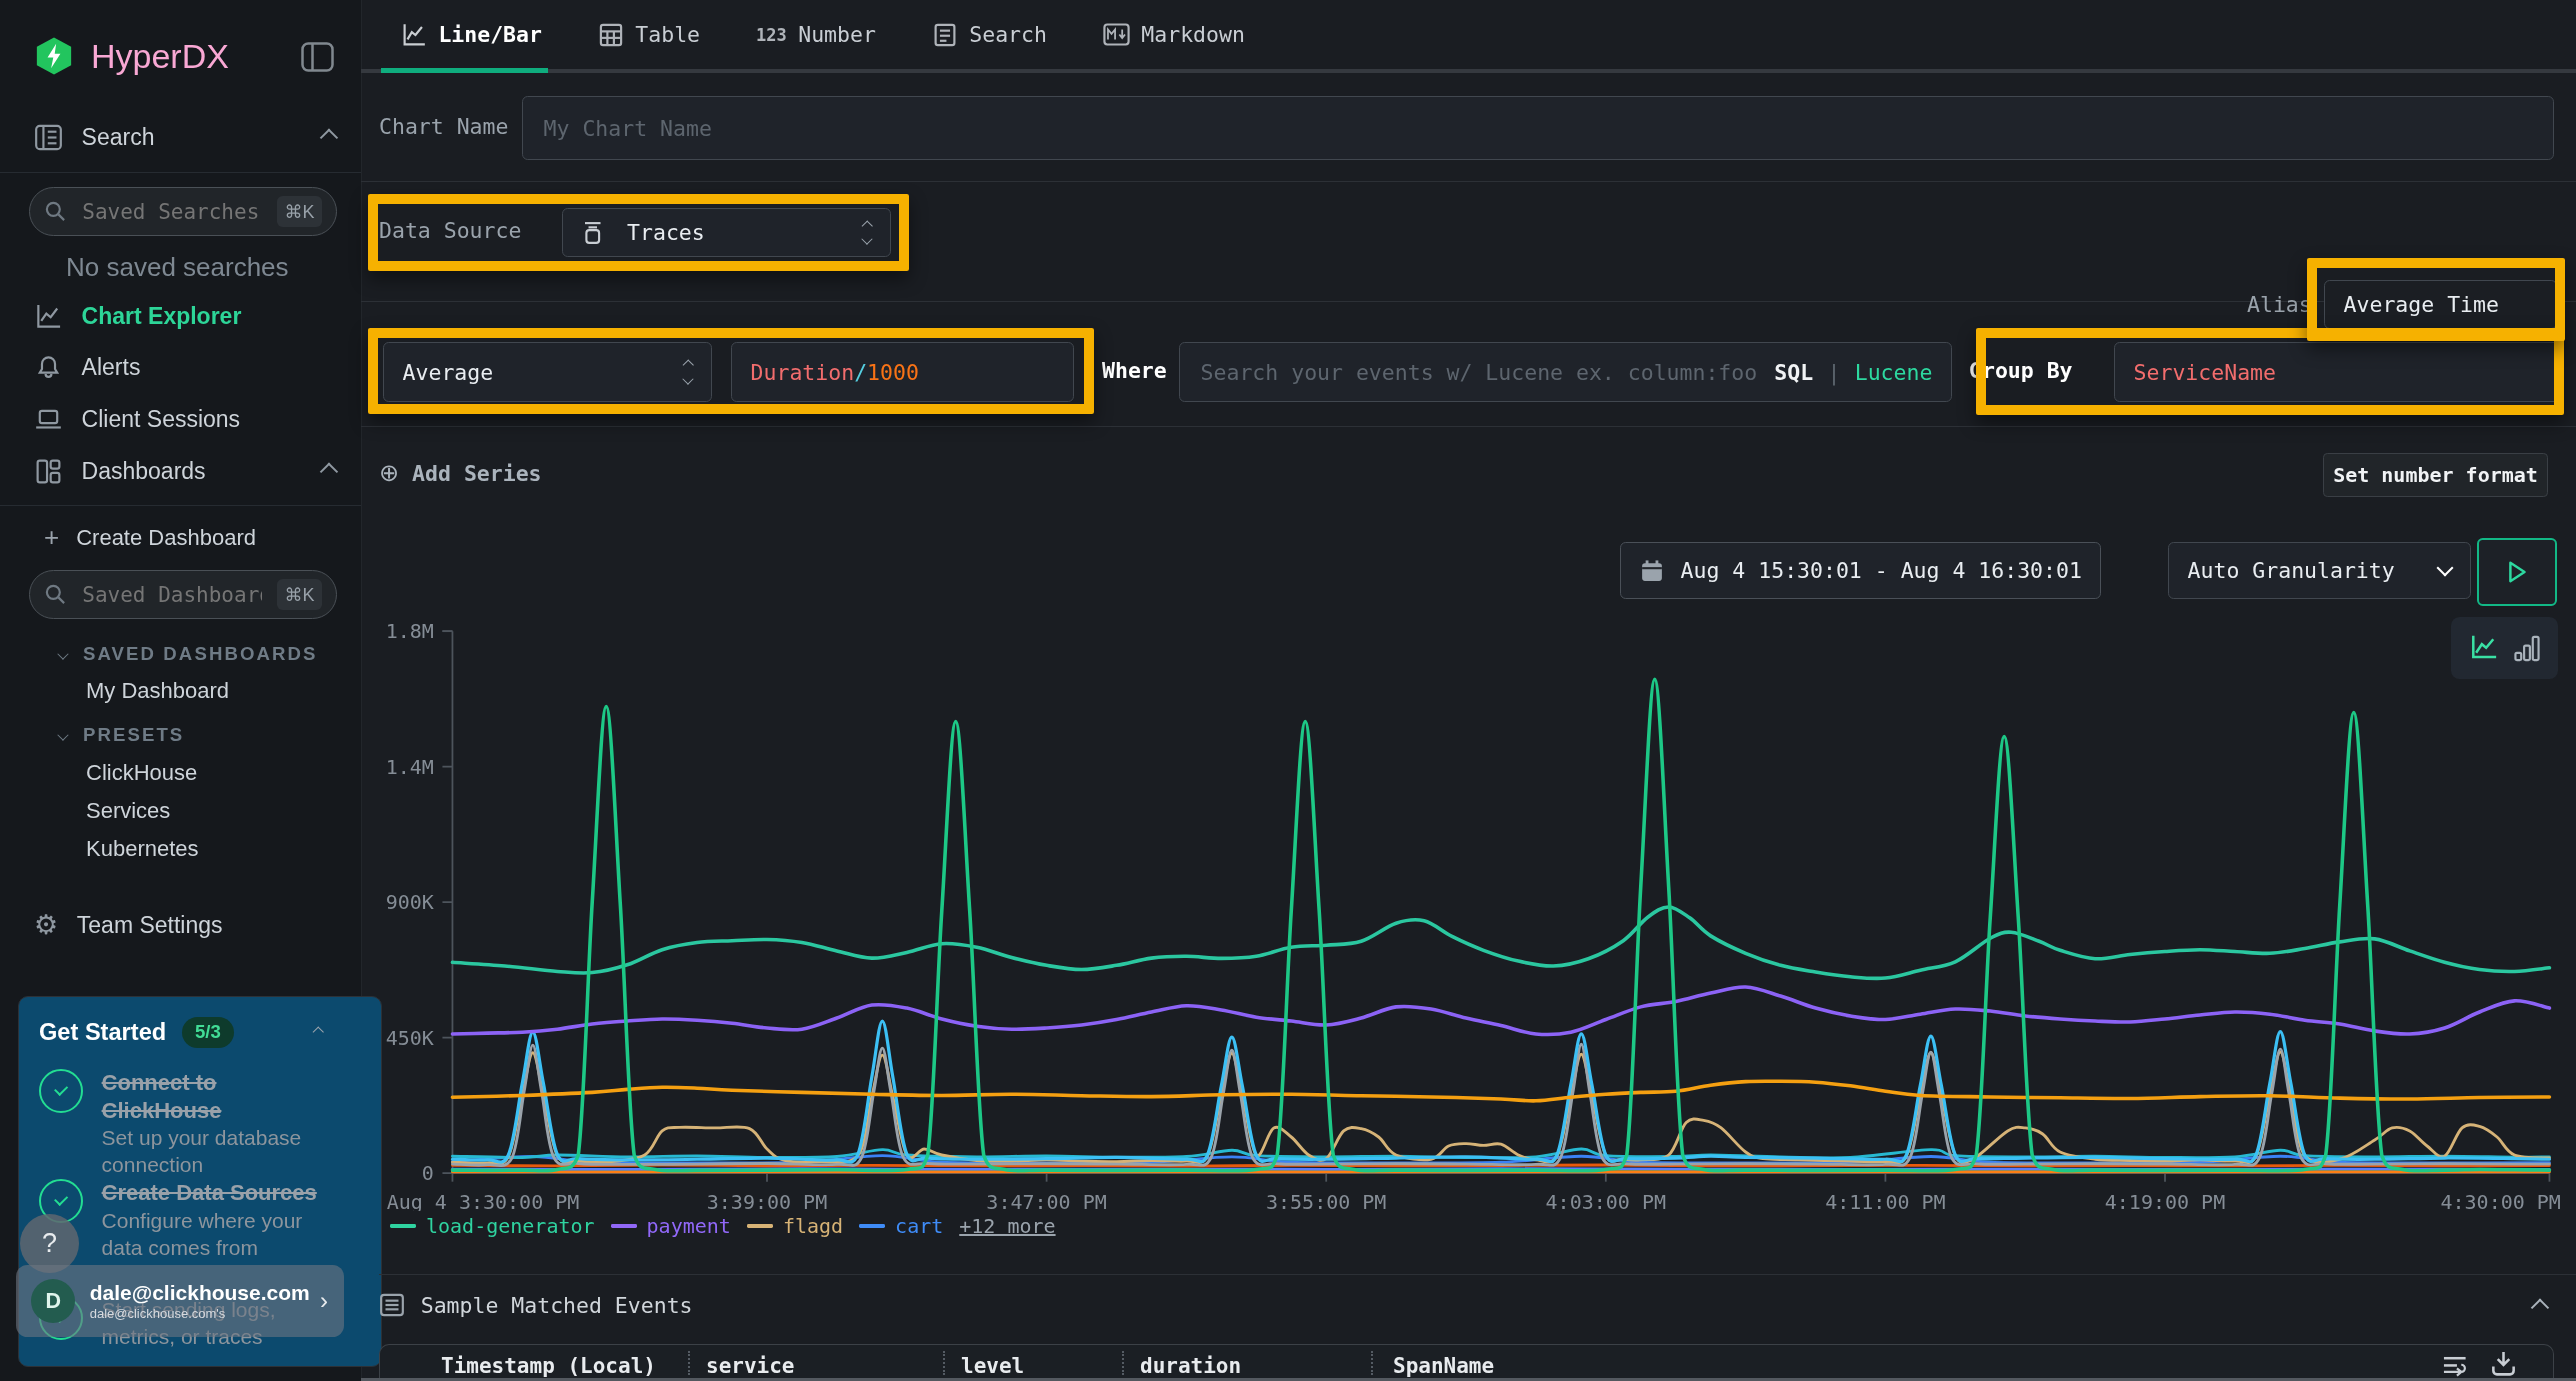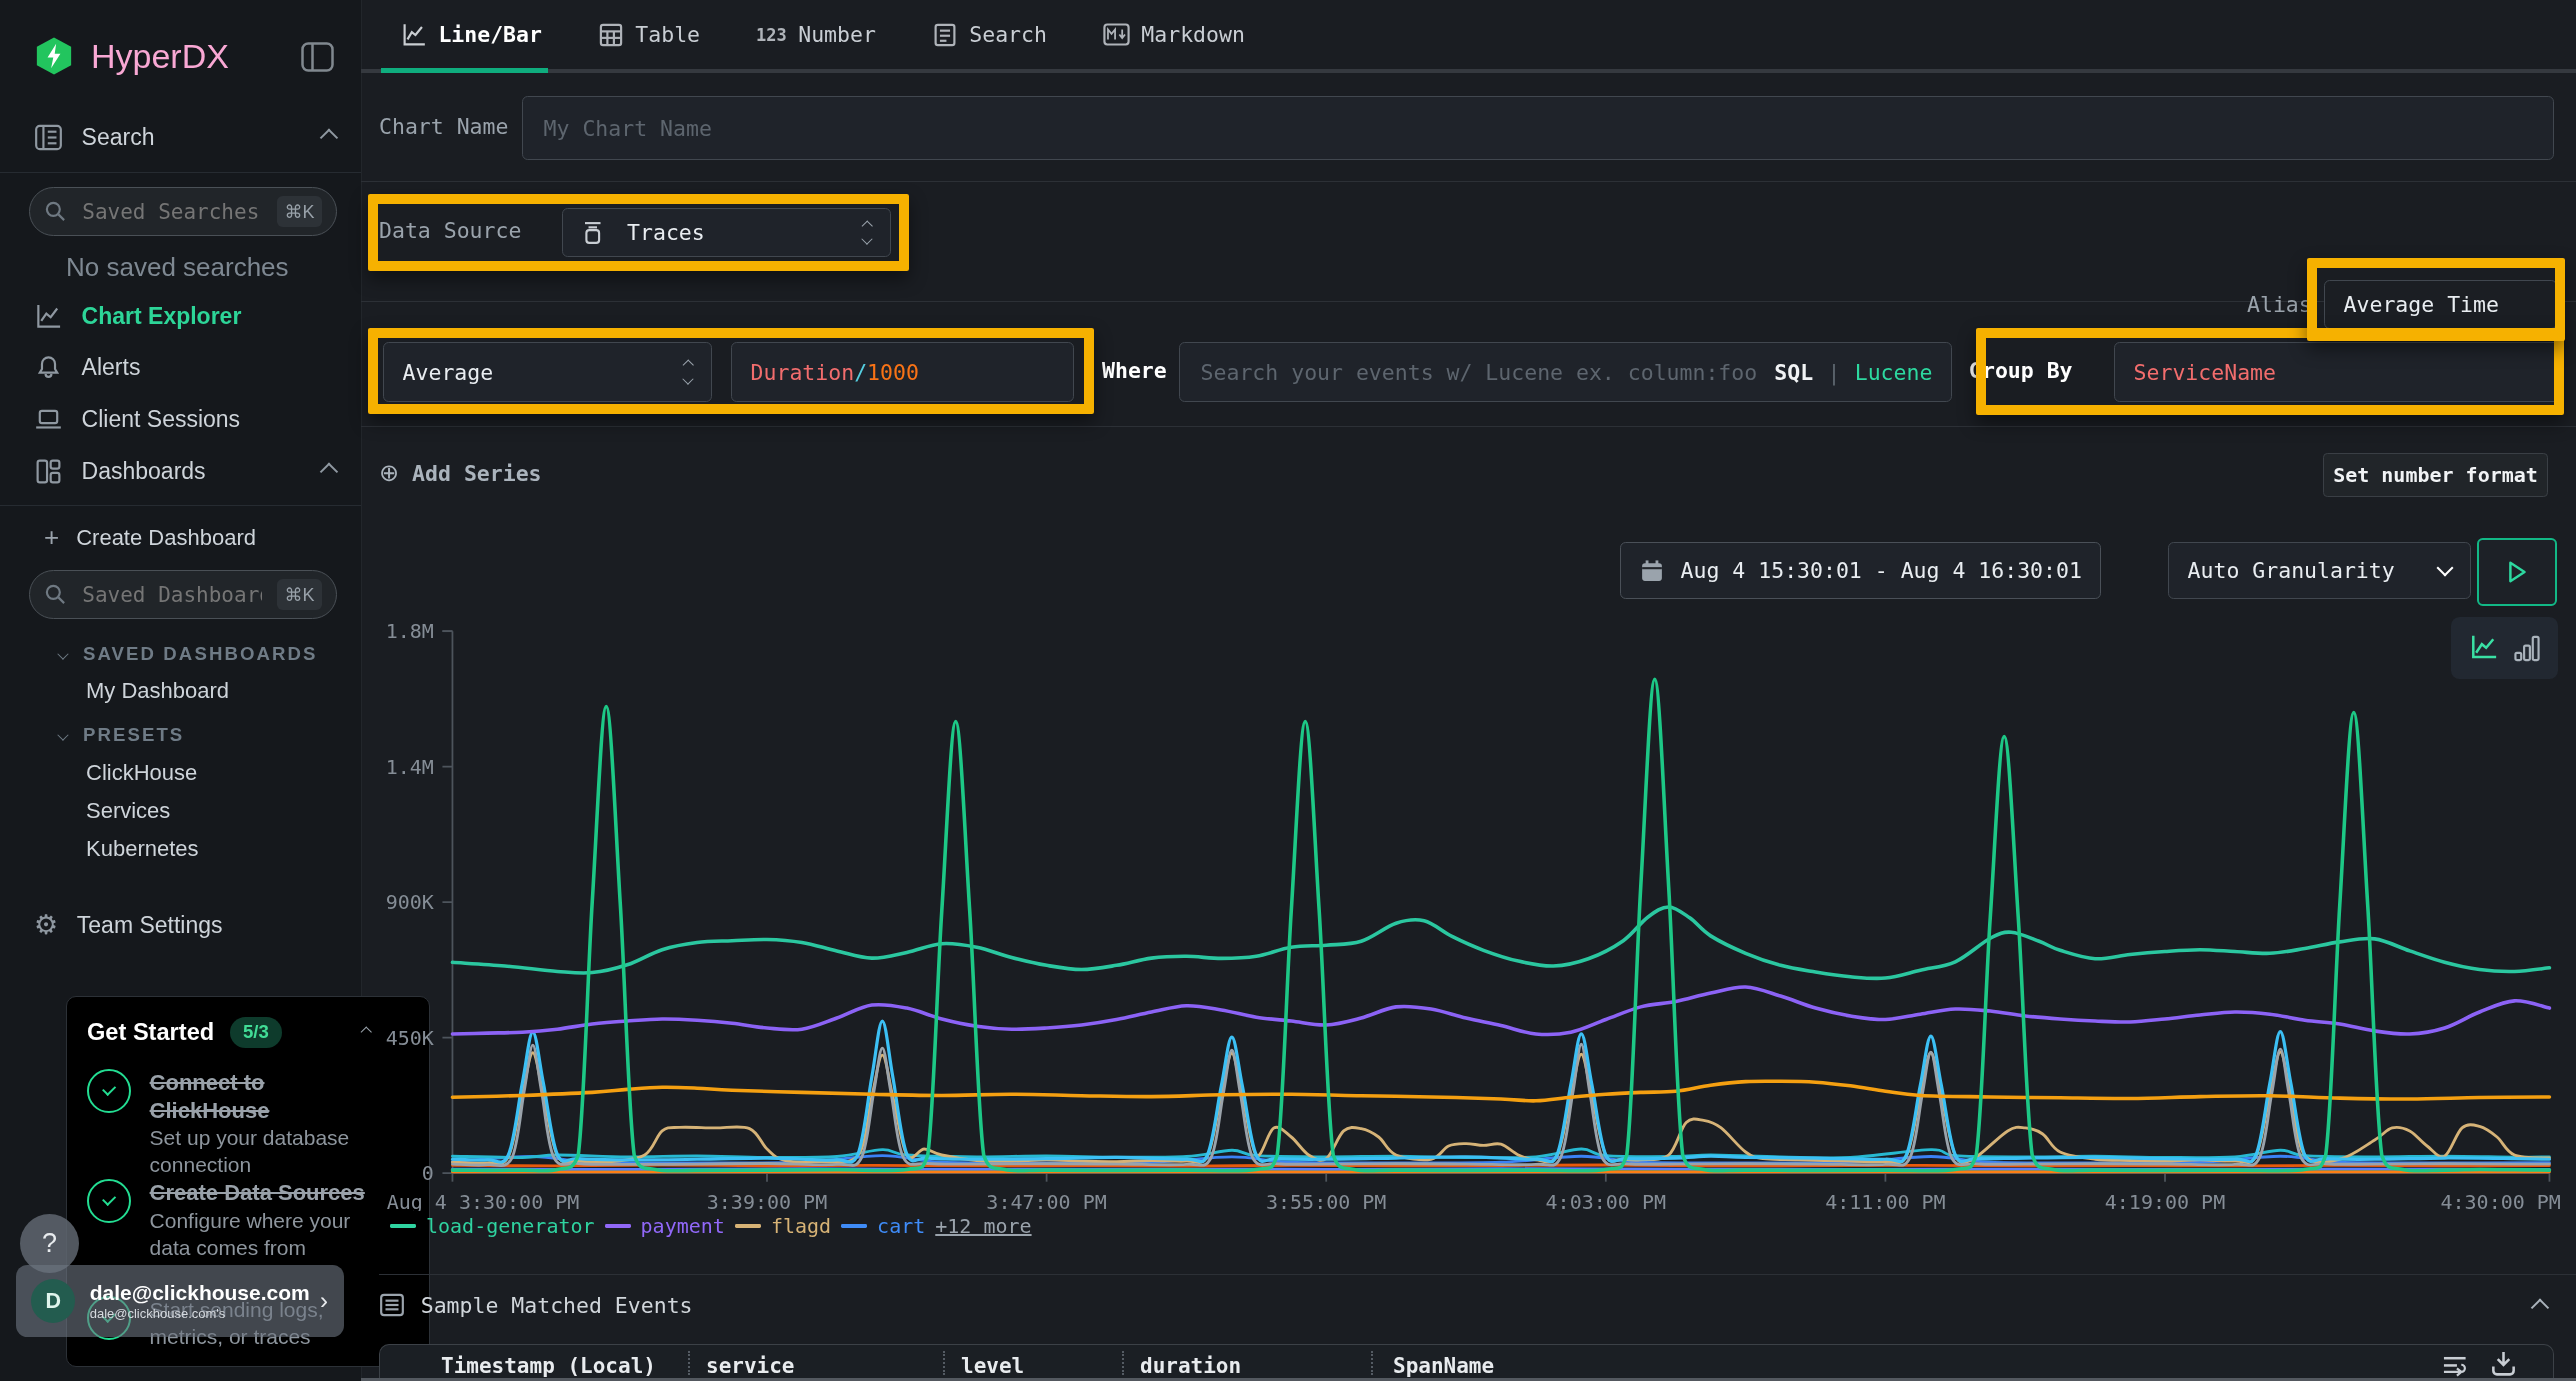--- a/index.html
+++ b/index.html
@@ -16,21 +16,21 @@
     display:flex;align-items:center;gap:13px;padding:0 14.3px;box-sizing:border-box;}
   .pill input{flex:1;min-width:0;background:transparent;border:none;outline:none;color:#6f7982;
     font-family:"DejaVu Sans Mono",monospace;font-size:21px;}
   .kbd{background:#2d3237;border-radius:5.7px;color:#98a1a9;font-size:18px;padding:4.3px 7.2px;font-family:"Liberation Sans",sans-serif;}
   .muted{color:#7e8892;}
   .gcap{color:#6f7b86;font-size:18.6px;letter-spacing:2.1px;font-weight:bold;}
   .chev{display:inline-block;width:11.4px;height:11.4px;border-left:2.1px solid currentColor;border-bottom:2.1px solid currentColor;}
   .chev.up{transform:rotate(135deg);}  .chev.down{transform:rotate(-45deg);}
   .chev.sm{width:7.2px;height:7.2px;border-width:1.8px;}
   
-  #gs-card{left:18px;top:996px;width:364px;height:371px;background:#000000;border:1.4px solid #2c3137;border-radius:10px;box-sizing:border-box;margin-left:48px;}
+  #gs-card{left:18px;top:996px;width:364px;height:371px;background:#0c4a6e;border:1.4px solid #2c3137;border-radius:10px;box-sizing:border-box;}
   .gs-badge{background:#0e3b2c;color:#41dc96;font-size:18.6px;font-weight:bold;border-radius:715px;padding:4.3px 13px;}
   .gs-title{text-decoration:line-through;color:#99a1a9;font-weight:bold;font-size:22px;line-height:1.25;}
   .gs-desc{color:#8d959d;font-size:21px;line-height:1.3;}
   .ckc{width:40px;height:40px;border-radius:50%;border:2.9px solid #23dd92;display:flex;align-items:center;justify-content:center;flex:none;}
   .ckc .chev{border-color:#23dd92;width:10px;height:5.7px;border-width:2.1px;transform:rotate(-45deg);margin-top:-4.3px;}
   #help-fab{left:20px;top:1214px;width:59px;height:59px;border-radius:50%;background:rgba(95,102,112,.85);
     display:flex;align-items:center;justify-content:center;font-size:27px;color:#e8ebee;z-index:30;font-family:"Liberation Sans",sans-serif;}
   #user-chip{left:15.7px;top:1265px;width:328px;height:72px;border-radius:11.4px;background:rgba(110,118,130,.6);
     display:flex;align-items:center;gap:14.3px;padding:0 15.7px;box-sizing:border-box;z-index:31;}
   #avatar{width:44px;height:44px;border-radius:50%;background:#235c4f;color:#dff4ec;display:flex;align-items:center;justify-content:center;
@@ -399,21 +399,21 @@
       <path d="M6 2 V32 H38" fill="none" stroke="#3ae0a4" stroke-width="3.5"></path>
       <polyline points="10,26 18,14 24,19 34,7" fill="none" stroke="#3ae0a4" stroke-width="3.5"></polyline>
     </svg>
   <svg width="26" height="29" viewBox="0 0 36 40">
       <rect x="2" y="26" width="8" height="10" rx="2" fill="none" stroke="#aab3bc" stroke-width="3"></rect>
       <rect x="14" y="16" width="8" height="20" rx="2" fill="none" stroke="#aab3bc" stroke-width="3"></rect>
       <rect x="26" y="4" width="8" height="32" rx="2" fill="none" stroke="#aab3bc" stroke-width="3"></rect>
     </svg>
 </div>
 
-<div class="abs" style="left:390px;top:1214px;display:flex;align-items:center;gap:10px;">
+<div class="abs" style="left:390px;top:1214px;display:flex;align-items:center;gap:16px;">
   <span class="legend-item" style="color: rgb(47, 211, 160);">
       <span class="dash"></span>
       <span>load-generator</span>
     </span>
   <span class="legend-item" style="color: rgb(145, 104, 248);">
       <span class="dash"></span>
       <span>payment</span>
     </span>
   <span class="legend-item" style="color: rgb(215, 179, 118);">
       <span class="dash"></span>

